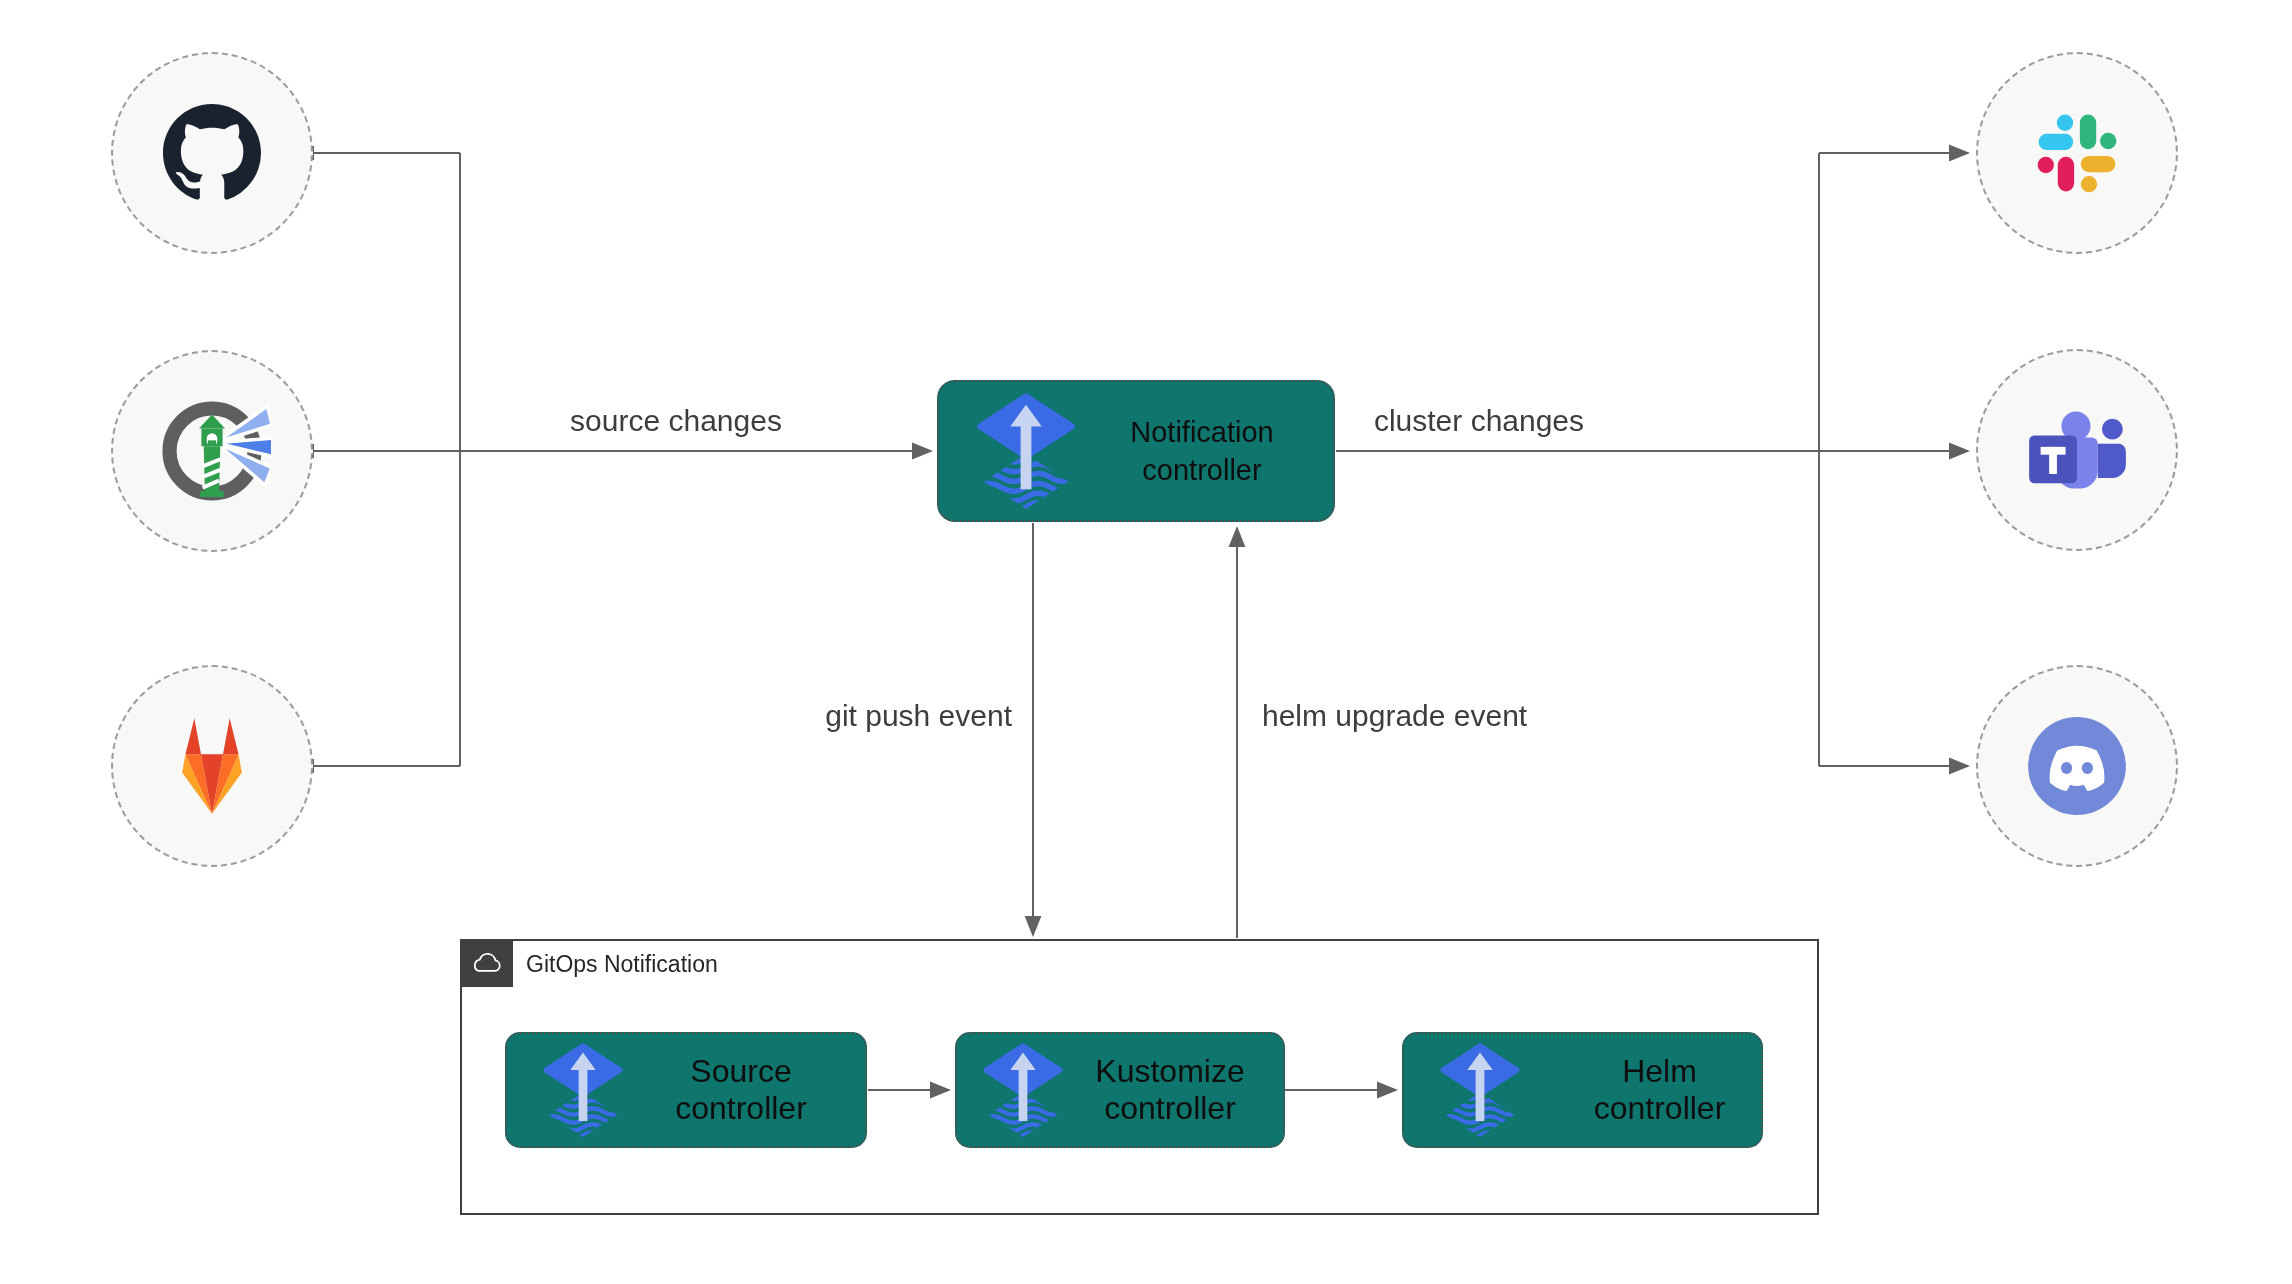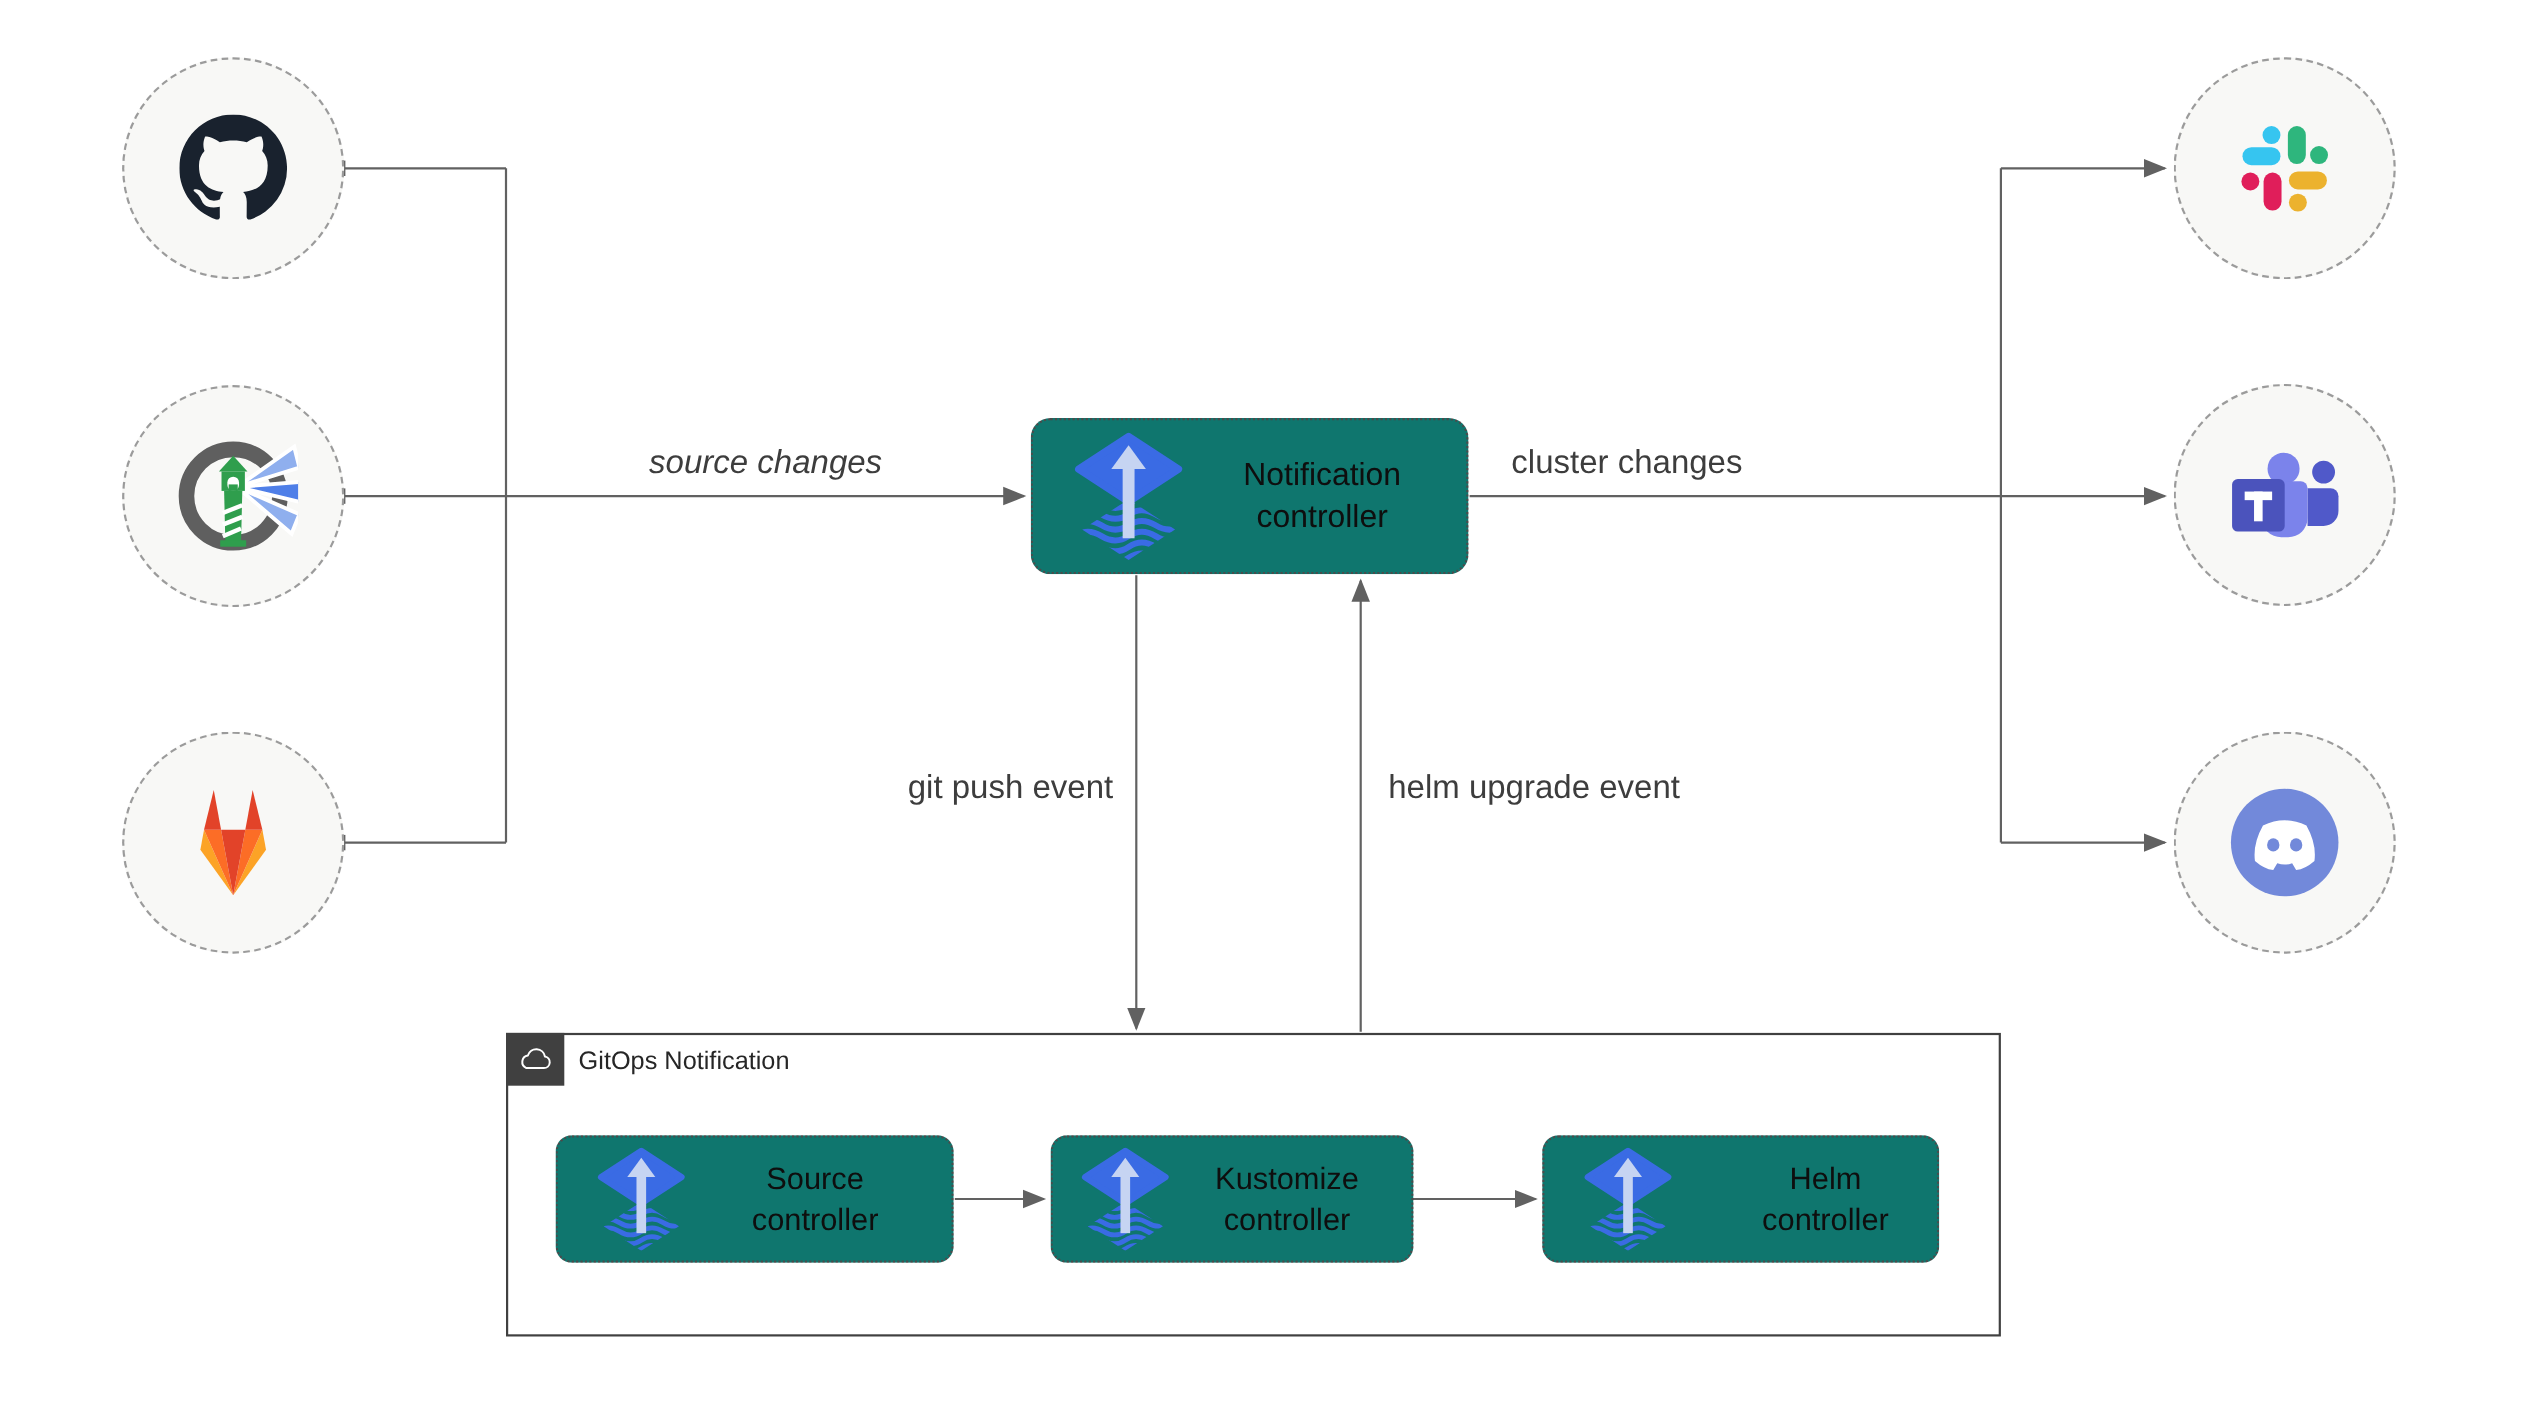--- a/index.html
+++ b/index.html
@@ -34,21 +34,21 @@
   }
   .ctl-label {
     flex: 1;
     text-align: center;
     white-space: pre-line;
     color: #0e0e0e;
     font-size: 29px;
     line-height: 38px;
     padding-right: 14px;
   }
-  .ctl-box.small .ctl-label { font-size: 28px; line-height: 37px; text-align: center; }
+  .ctl-box.small .ctl-label { font-size: 32px; line-height: 37px; text-align: center; }
 
   .edge-label {
     font-size: 30px;
     color: #3d3d3d;
     white-space: nowrap;
   }
 
   
   .group-box {
     left: 460px; top: 939px;
@@ -97,21 +97,21 @@
       <path d="M1336,451 H1968" marker-end="url(#arrow)"></path>
       <path d="M1819,153 V766"></path>
       <path d="M1819,153 H1968" marker-end="url(#arrow)"></path>
       <path d="M1819,766 H1968" marker-end="url(#arrow)"></path>
 
       <path d="M868,1090 H949" marker-end="url(#arrow)"></path>
       <path d="M1284,1090 H1396" marker-end="url(#arrow)"></path>
     </g>
   </svg>
 
-  <div class="edge-label" style="left:696px; top:421px; transform:translate(-50%,-50%);font-style:italic;">source changes</div>
+  <div class="edge-label" style="left:676px; top:421px; transform:translate(-50%,-50%);">source changes</div>
   <div class="edge-label" style="left:1479px; top:421px; transform:translate(-50%,-50%);">cluster changes</div>
   <div class="edge-label" style="left:1012px; top:716px; transform:translate(-100%,-50%);">git push event</div>
   <div class="edge-label" style="left:1262px; top:716px; transform:translate(0,-50%);text-align:right;">helm upgrade event</div>
 
   <div class="node circle-node" style="left:111px; top:52px;">
     <svg width="98" height="98" viewBox="0 0 16 16">
       <path fill="#19222e" d="M8 0C3.58 0 0 3.58 0 8c0 3.54 2.29 6.53 5.47 7.59.4.07.55-.17.55-.38 0-.19-.01-.82-.01-1.49-2.01.37-2.53-.49-2.69-.94-.09-.23-.48-.94-.82-1.13-.28-.15-.68-.52-.01-.53.63-.01 1.08.58 1.23.82.72 1.21 1.87.87 2.33.66.07-.52.28-.87.51-1.07-1.78-.2-3.64-.89-3.64-3.95 0-.87.31-1.59.82-2.15-.08-.2-.36-1.02.08-2.12 0 0 .67-.21 2.2.82.64-.18 1.32-.27 2-.27s1.36.09 2 .27c1.53-1.04 2.2-.82 2.2-.82.44 1.1.16 1.92.08 2.12.51.56.82 1.27.82 2.15 0 3.07-1.87 3.75-3.65 3.95.29.25.54.73.54 1.48 0 1.07-.01 1.93-.01 2.2 0 .21.15.46.55.38A8.013 8.013 0 0 0 16 8c0-4.42-3.58-8-8-8z"></path>
     </svg>
   </div>
 

